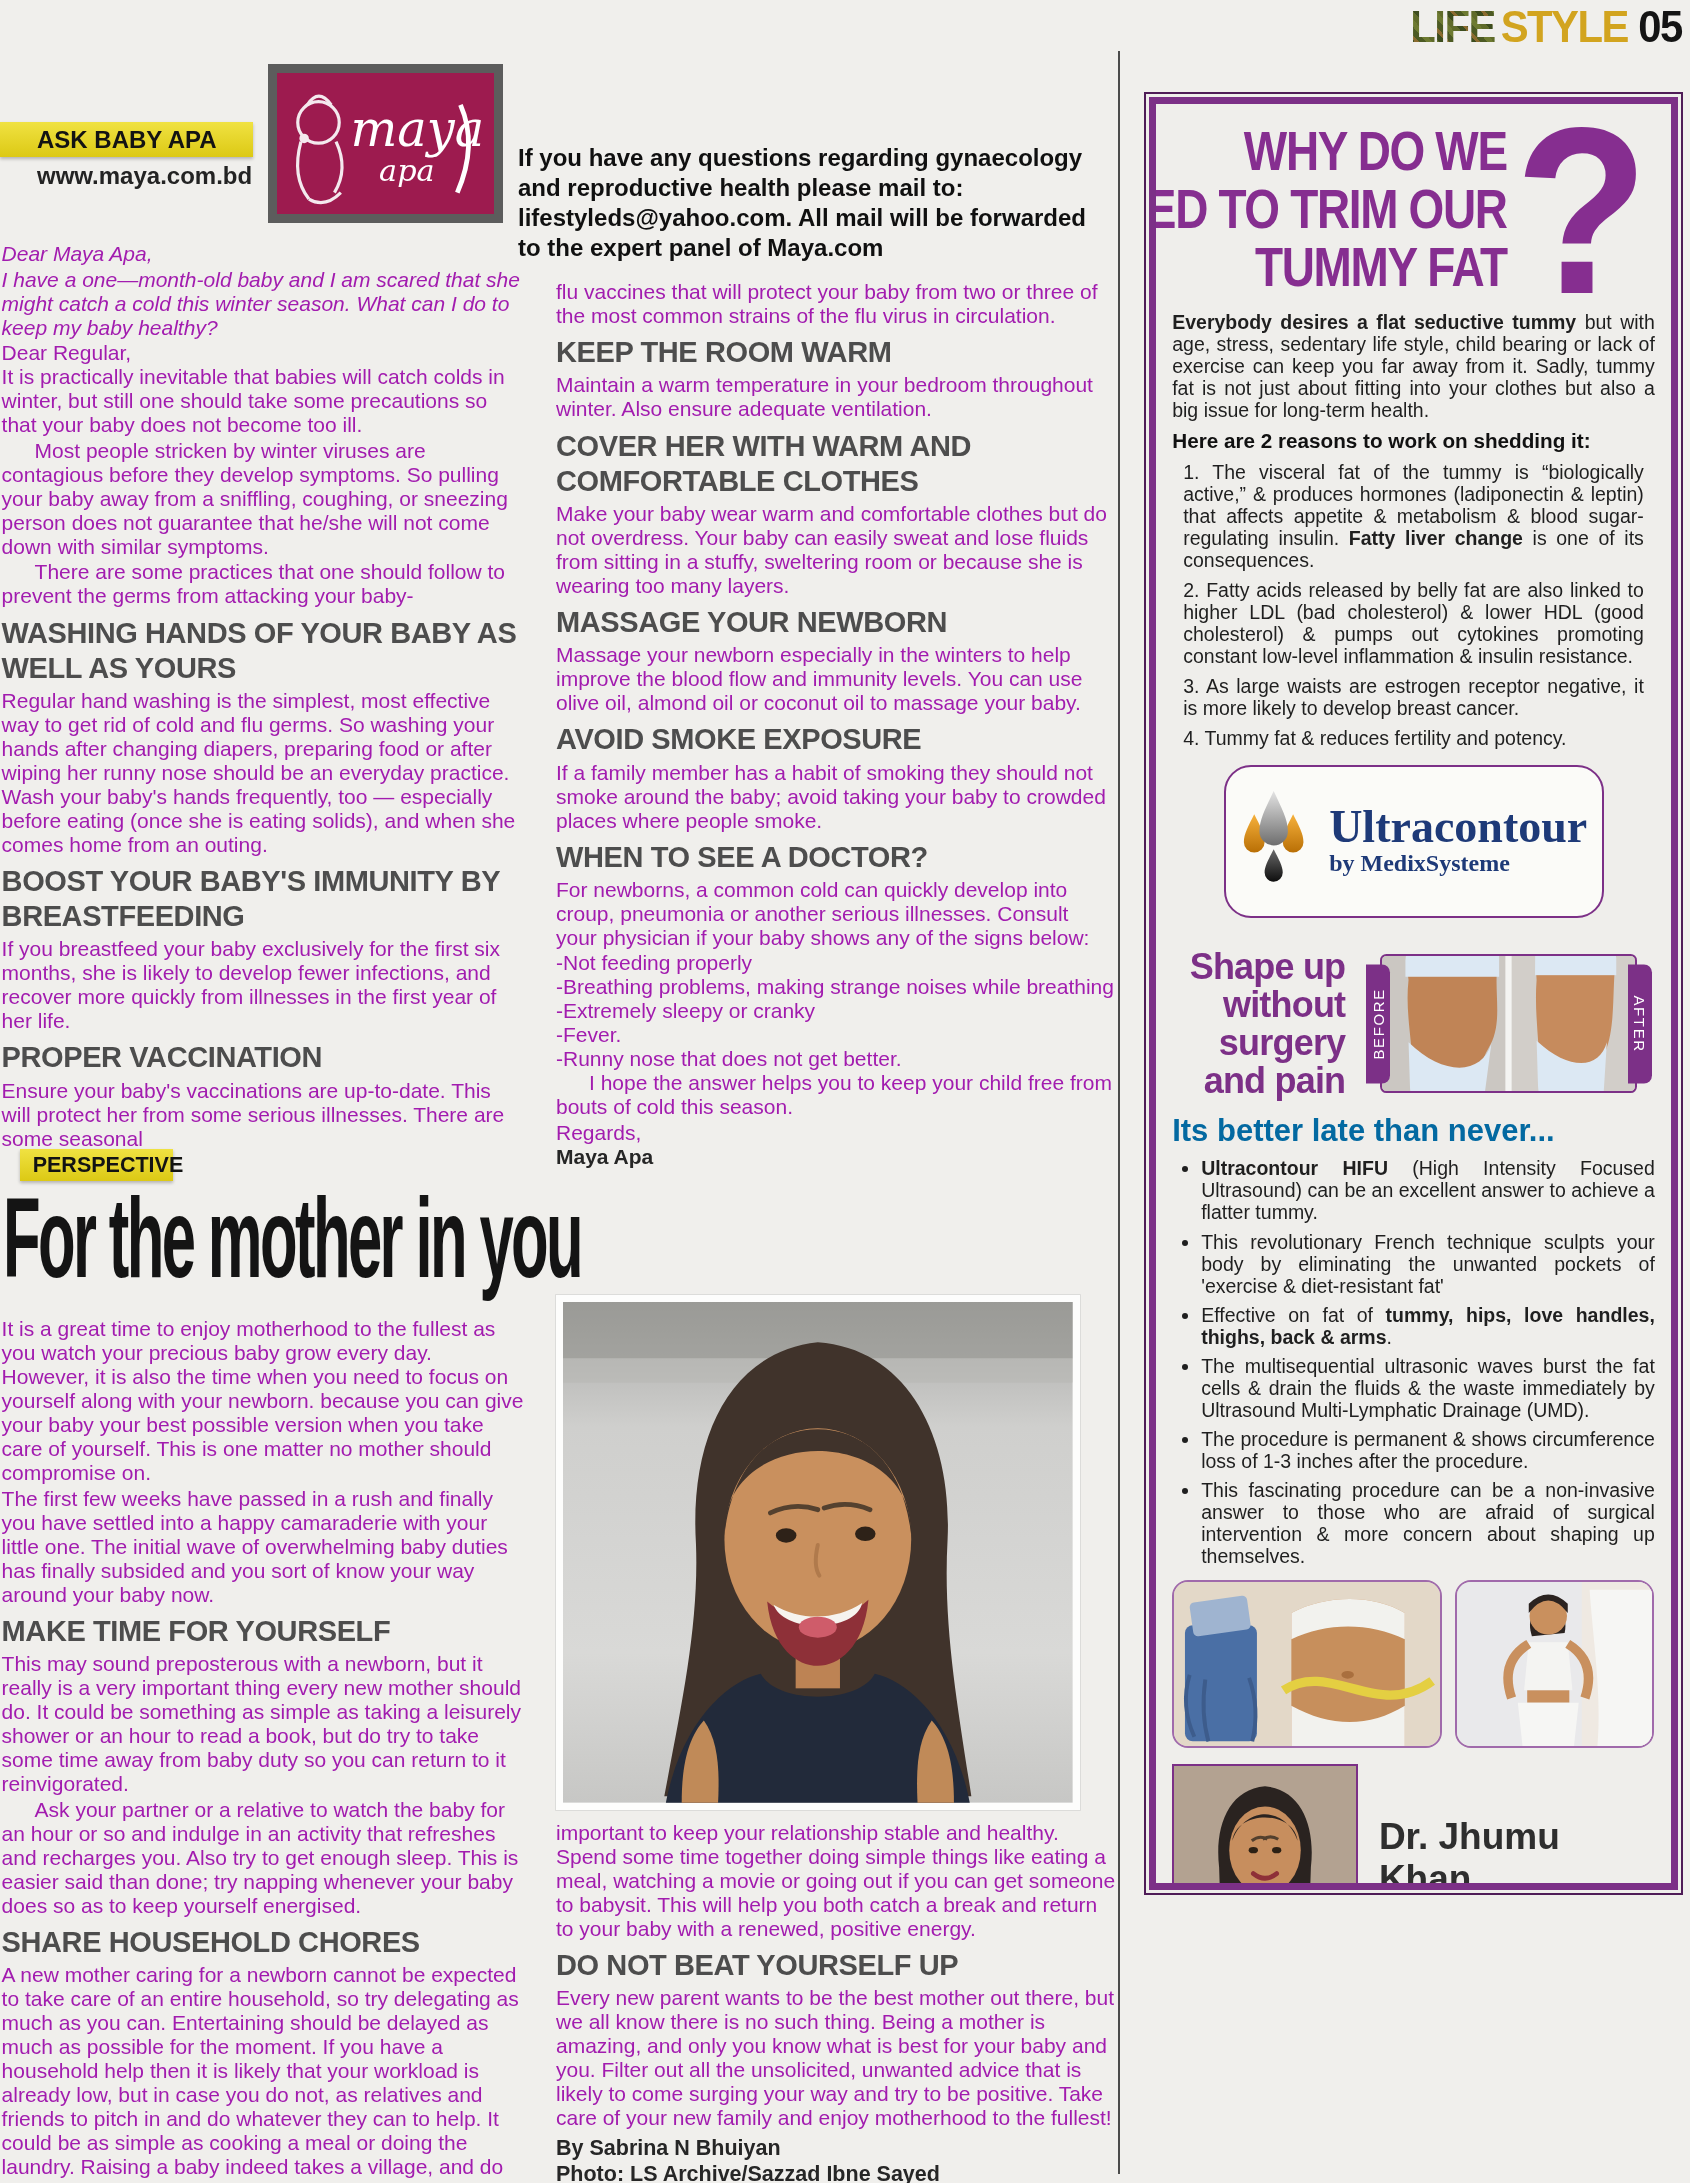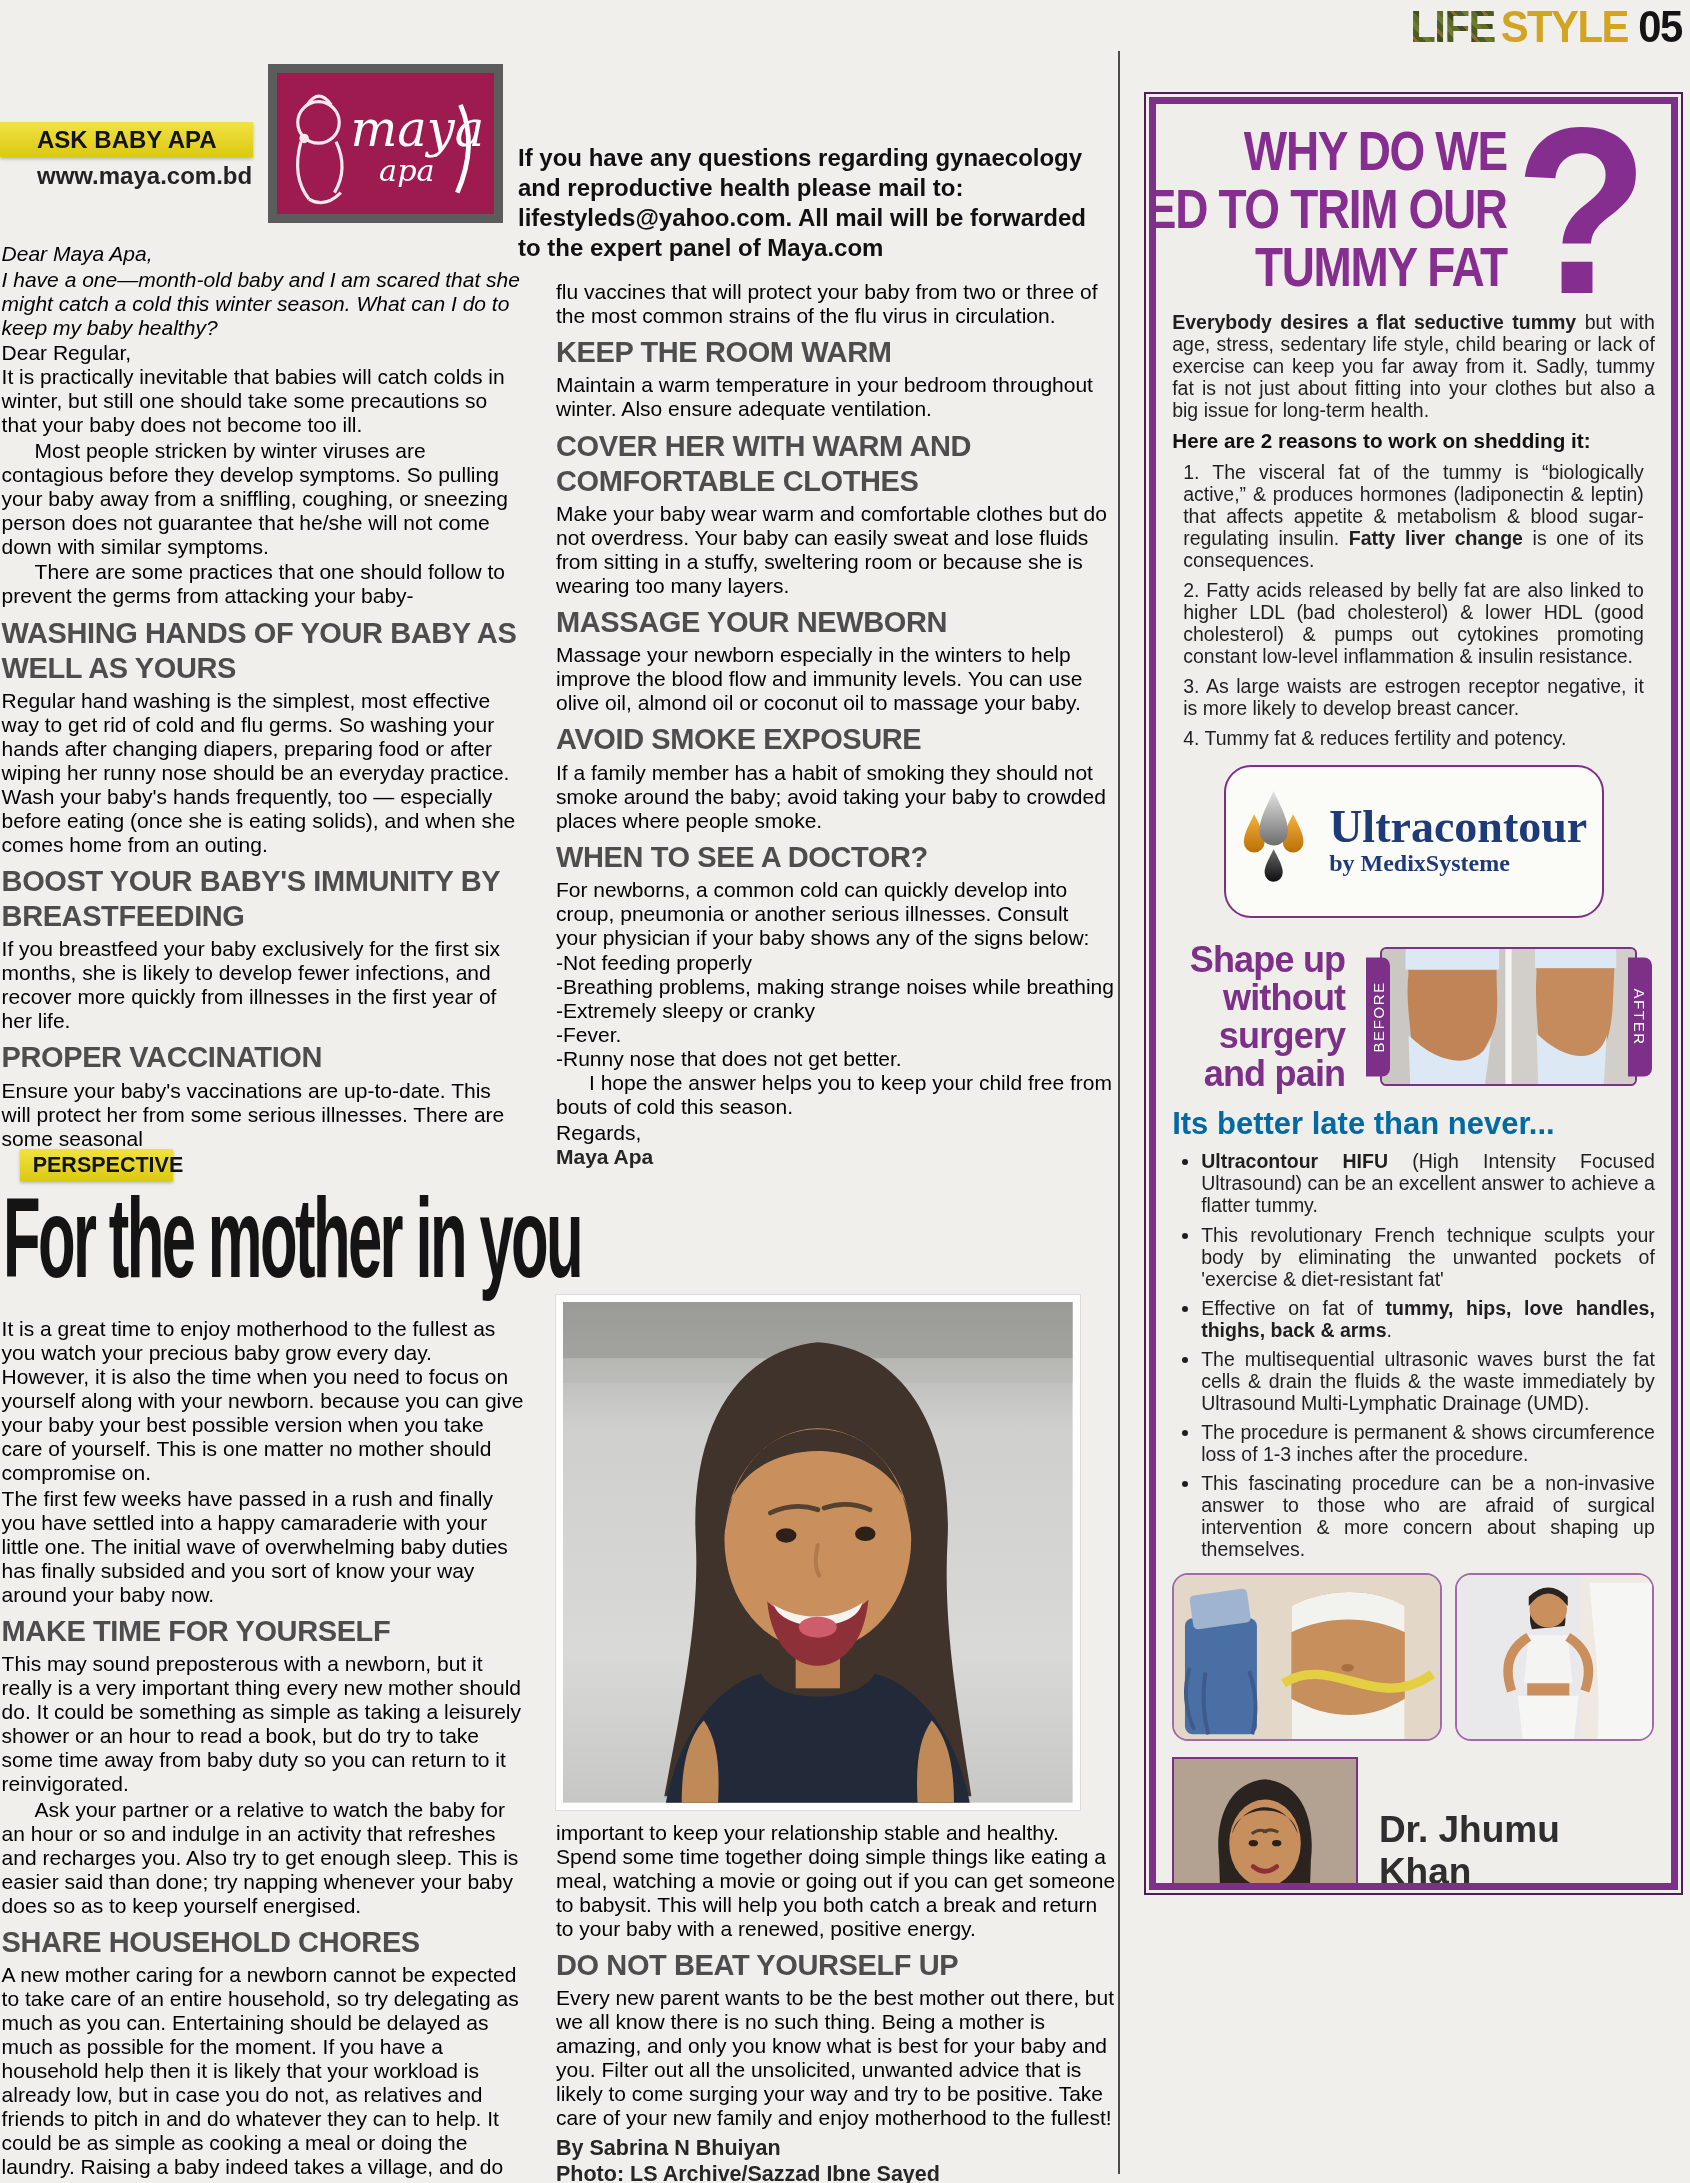--- a/index.html
+++ b/index.html
@@ -23,21 +23,21 @@
              background:#9d1b4f;border:9.5px solid #5c5c5c;display:flex;align-items:center;}
   .intro-bold{position:absolute;left:518px;top:143px;width:594px;font-size:24px;line-height:30px;
               font-weight:800;color:#101010;}
 
   
   .qa-left{position:absolute;left:1.6px;top:242px;width:523px;}
   .qa-mid{position:absolute;left:556px;top:280px;width:558px;}
   .mother-left{position:absolute;left:1.6px;top:1317px;width:523px;}
   .mother-mid{position:absolute;left:556px;top:1821px;width:561px;}
 
-  .blk-p,.blk-pi,.blk-italic,.blk-line{font-size:21px;line-height:24px;margin:0 0 1.6px;color:#000000;}
+  .blk-p,.blk-pi,.blk-italic,.blk-line{font-size:21px;line-height:24px;margin:0 0 1.6px;color:#a21caf;}
   .blk-pi{text-indent:33px;}
   .blk-italic{font-style:italic;}
   .blk-line{margin:0;}
   .blk-h{font-size:29px;line-height:35px;font-weight:800;color:#4d4d4d;margin:7.2px 0 3.2px;letter-spacing:-0.4px;}
   .blk-sig{font-size:21px;line-height:24.6px;font-weight:800;margin:0;}
   .blk-byline{font-size:21.5px;line-height:26px;font-weight:800;margin:4.8px 0 0;}
   .blk-credit{font-size:21.5px;line-height:26px;font-weight:800;margin:0;}
 
   
   .perspective-tag{position:absolute;left:20px;top:1149px;width:153px;height:32px;box-sizing:border-box;
@@ -60,21 +60,21 @@
             display:flex;flex-direction:column;}
   .ad-headline{display:flex;justify-content:flex-end;align-items:flex-start;margin-top:6.4px;}
   .ad-headline-lines{text-align:right;color:#862e90;font-weight:900;font-size:56px;line-height:58px;
                      letter-spacing:-1.6px;transform:scaleX(.82);transform-origin:right top;white-space:nowrap;}
   .qmark{color:#862e90;font-weight:900;font-size:238px;line-height:178px;margin-left:3.2px;transform:scaleX(.92);}
   .ad-p{font-size:19.5px;line-height:22px;text-align:justify;color:#1f1f1f;margin:11px 0 0;}
   .reasons-title{font-size:20.7px;font-weight:800;color:#111;margin:8px 0 0;}
   .blk-reason{font-size:19.5px;line-height:22px;text-align:justify;color:#1f1f1f;margin:8px 11px 0;}
   b{font-weight:800;}
 
-  .uc-box{align-self:center;margin:16px auto 9px;width:380px;box-sizing:border-box;border:2.4px solid #7c3087;
+  .uc-box{align-self:center;margin:16px auto 16px;width:380px;box-sizing:border-box;border:2.4px solid #7c3087;
           border-radius:27px;background:#fbfbf8;display:flex;align-items:center;justify-content:center;
           gap:22px;padding:11px 14.3px;}
   .uc-text{text-align:left;}
   .uc-name{font-family:"Liberation Serif",serif;font-weight:700;font-size:46px;line-height:44px;color:#1e3a78;}
   .uc-sub{font-family:"Liberation Serif",serif;font-weight:700;font-size:24px;color:#1e3a78;margin-top:1.6px;}
 
   .shape-row{display:flex;align-items:center;margin-top:14.3px;}
   .shape-text{flex:1;text-align:right;color:#7c3087;font-weight:800;font-size:36px;line-height:38px;
               letter-spacing:-0.8px;padding-right:35px;}
   .ba-wrap{position:relative;width:257px;height:139px;margin-right:17.5px;}

